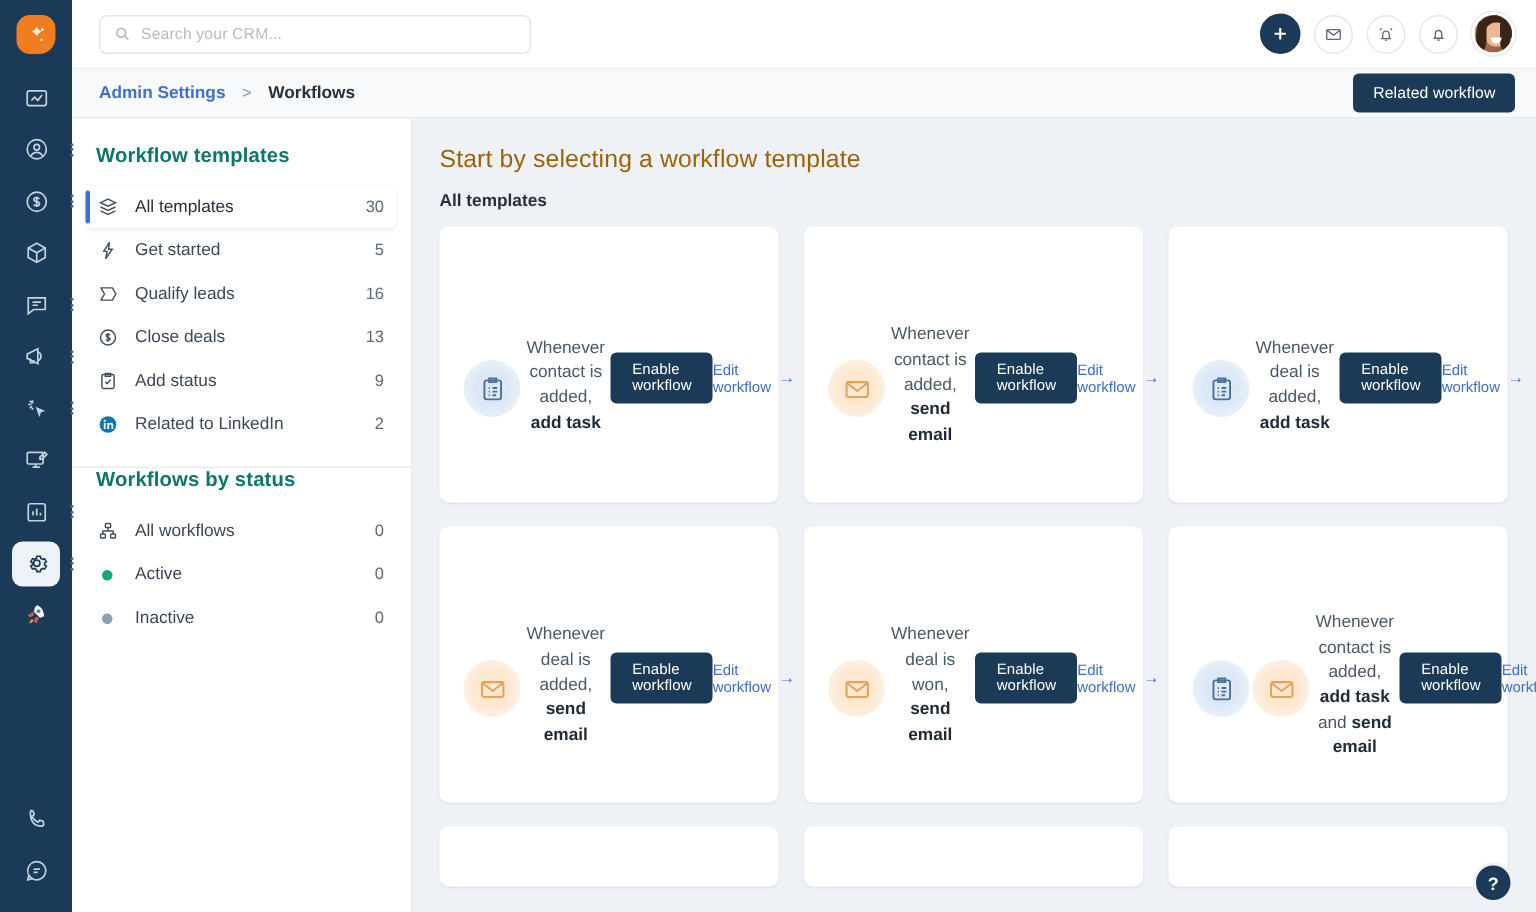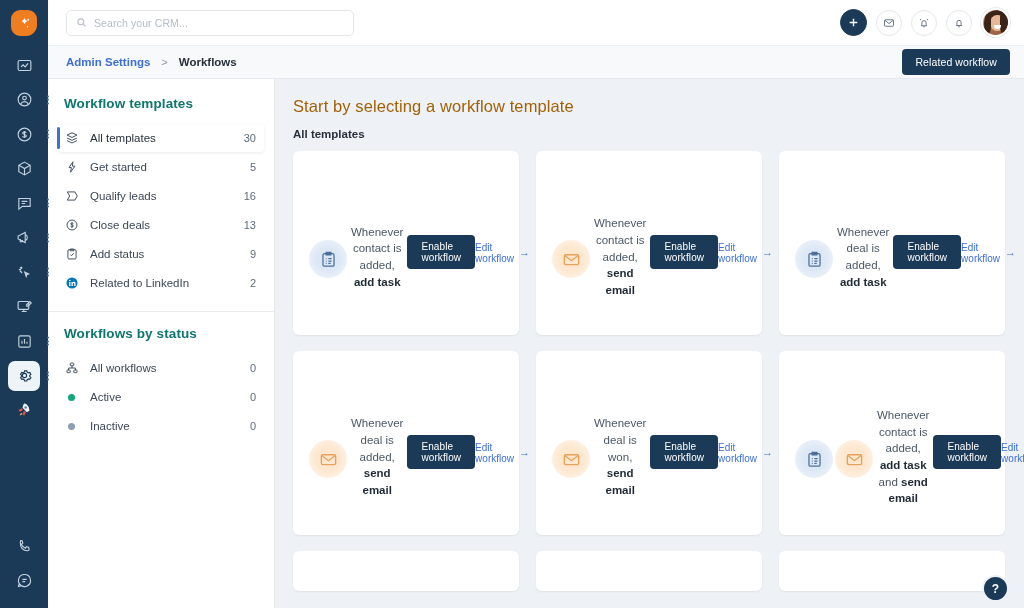--- a/index.html
+++ b/index.html
@@ -461,21 +461,21 @@
                 <path d="M11.2 10.2h2v1c.5-.8 1.3-1.2 2.3-1.2 1.7 0 2.5 1.1 2.5 3v4.2h-2.1v-3.8c0-1-.4-1.5-1.2-1.5s-1.4.6-1.4 1.6v3.7h-2.1z" fill="#fff"></path>
               </svg>
             </span>
             <span class="nav-label">Related to LinkedIn</span>
             <span class="nav-count">2</span>
           </div>
         </div>
 
         <div class="panel-div"></div>
 
-        <div class="panel-title" style="margin-top:14px">Workflows by status</div>
+        <div class="panel-title" style="">Workflows by status</div>
 
         <div class="nav-list">
           <div class="nav-item">
             <span class="nav-ico">
               <svg width="14" height="14" viewBox="0 0 24 24" fill="none" stroke="currentColor" stroke-width="1.7">
                 <rect x="9" y="3.5" width="6" height="4.5" rx="1"></rect>
                 <rect x="3.5" y="15.5" width="5.5" height="4.5" rx="1"></rect>
                 <rect x="15" y="15.5" width="5.5" height="4.5" rx="1"></rect>
                 <path d="M12 8v4M6.2 15.5V12h11.6v3.5"></path>
               </svg>

